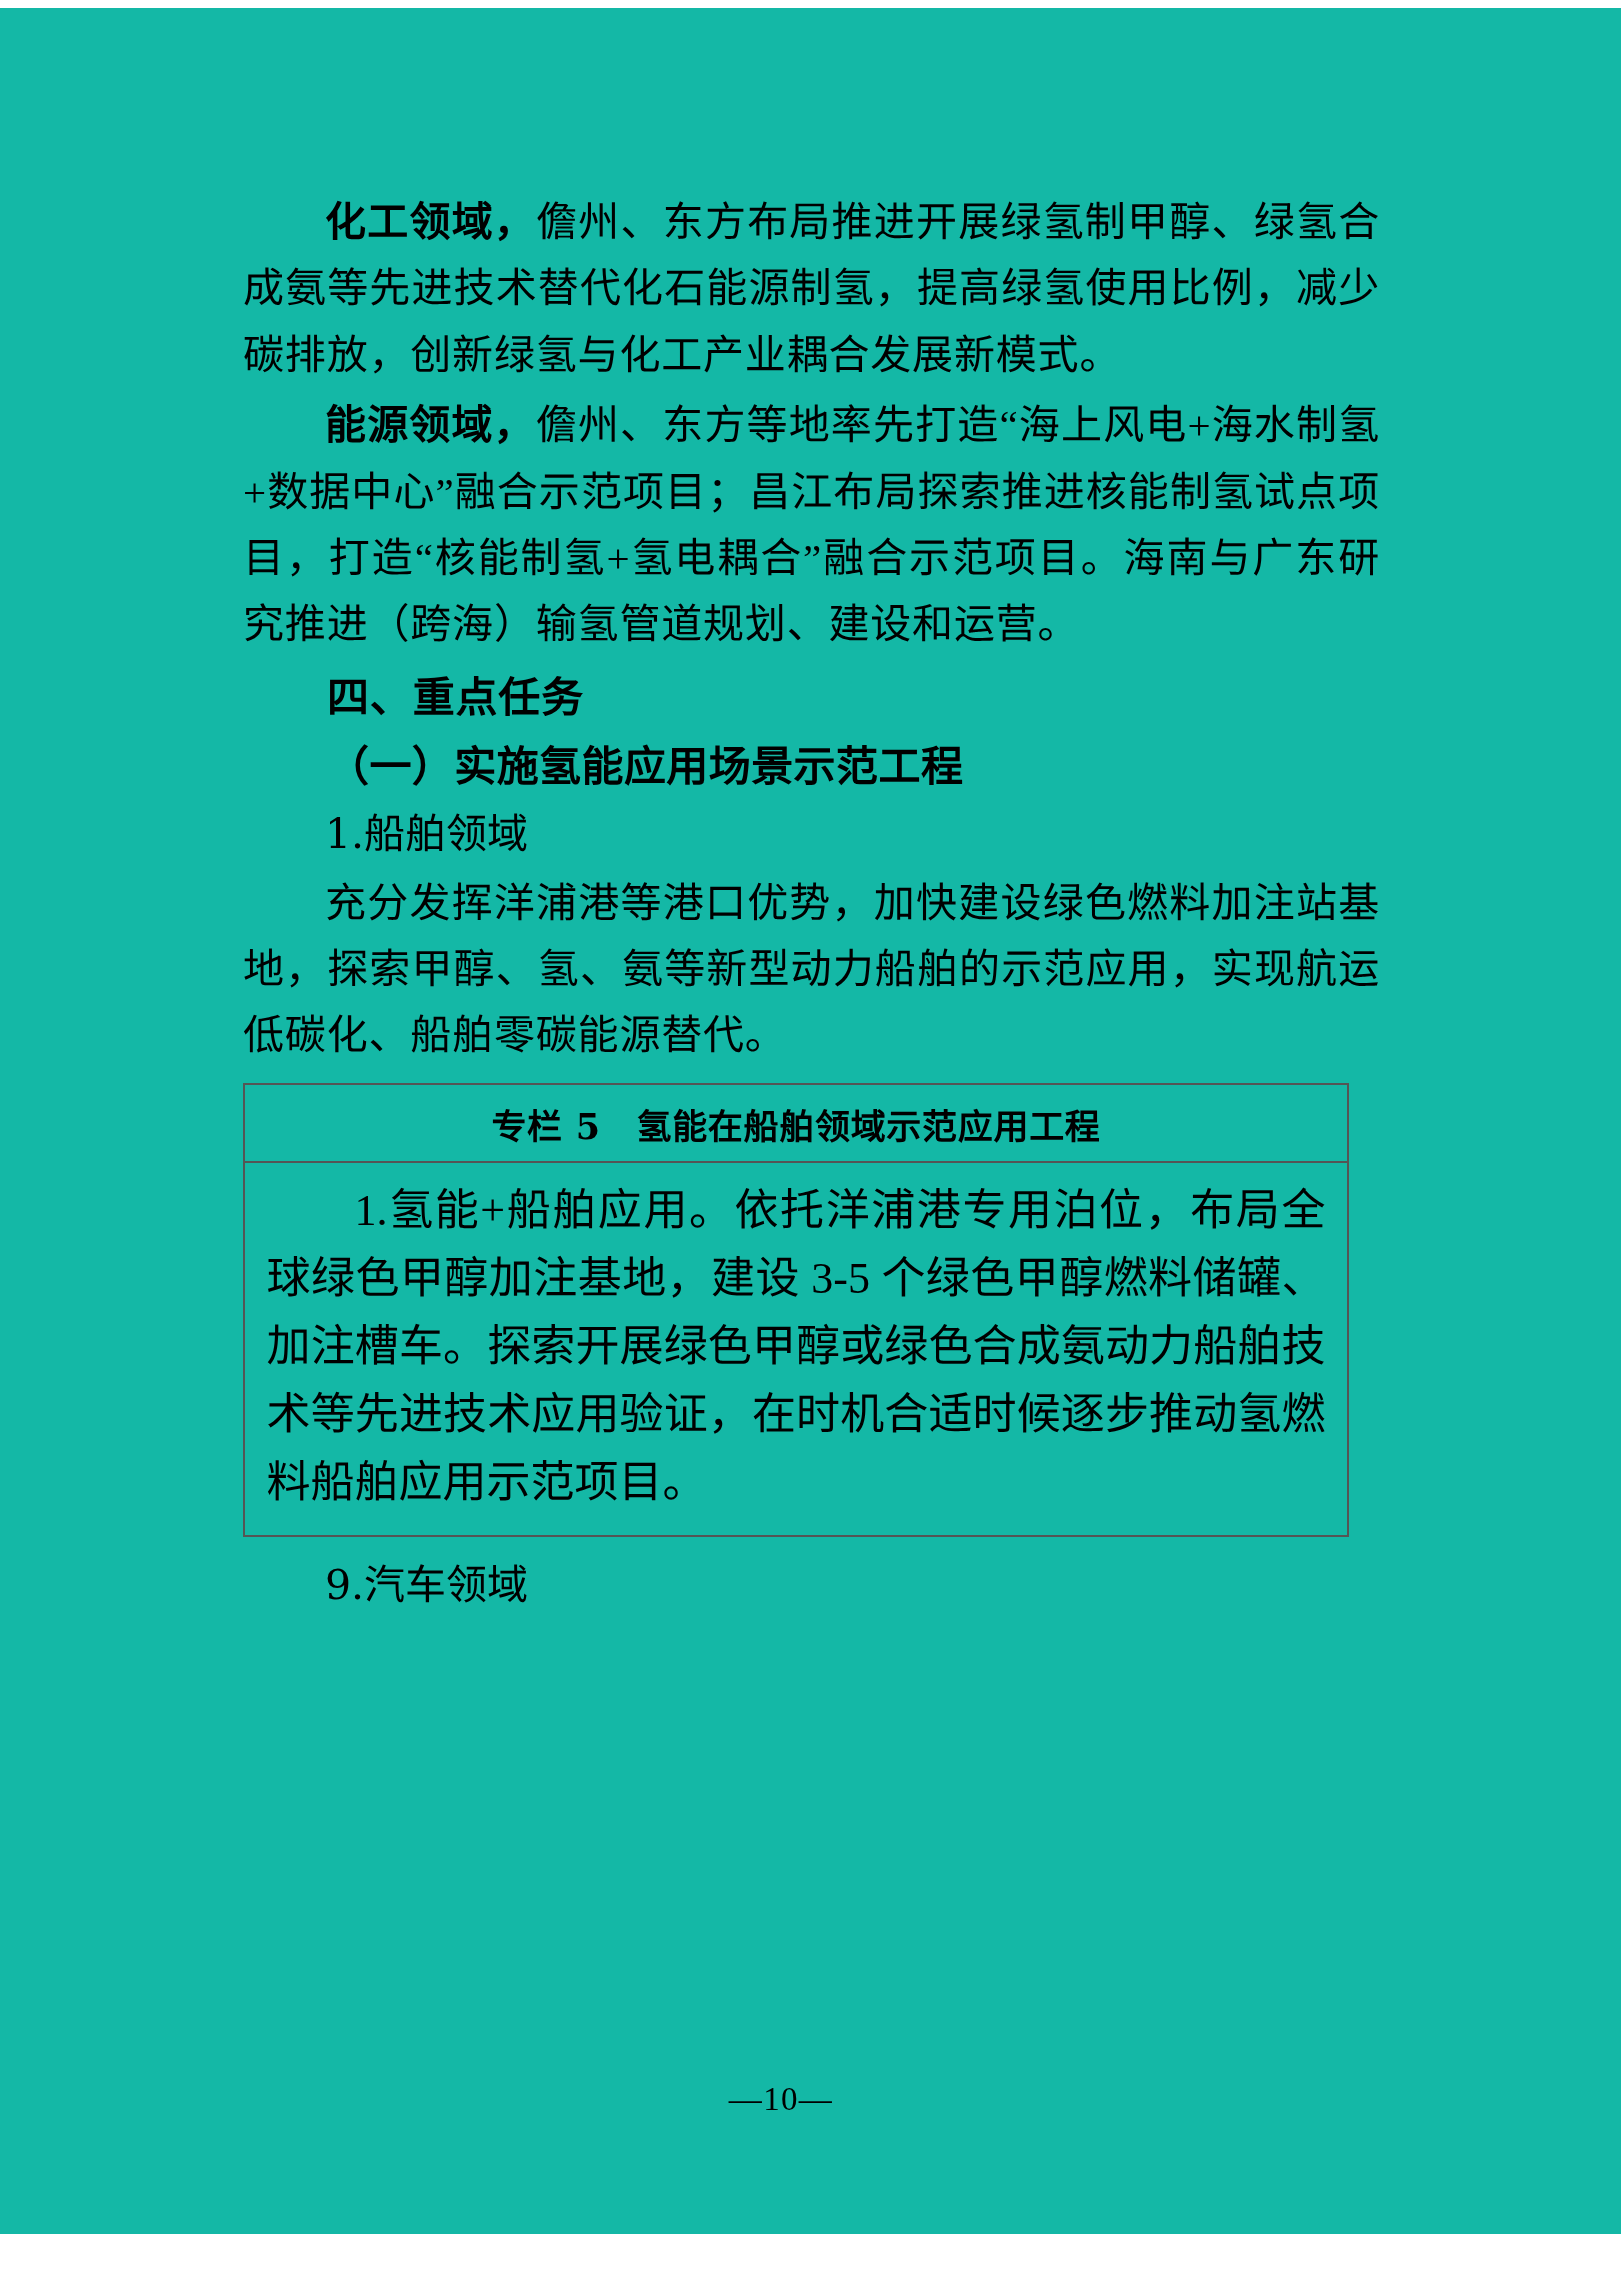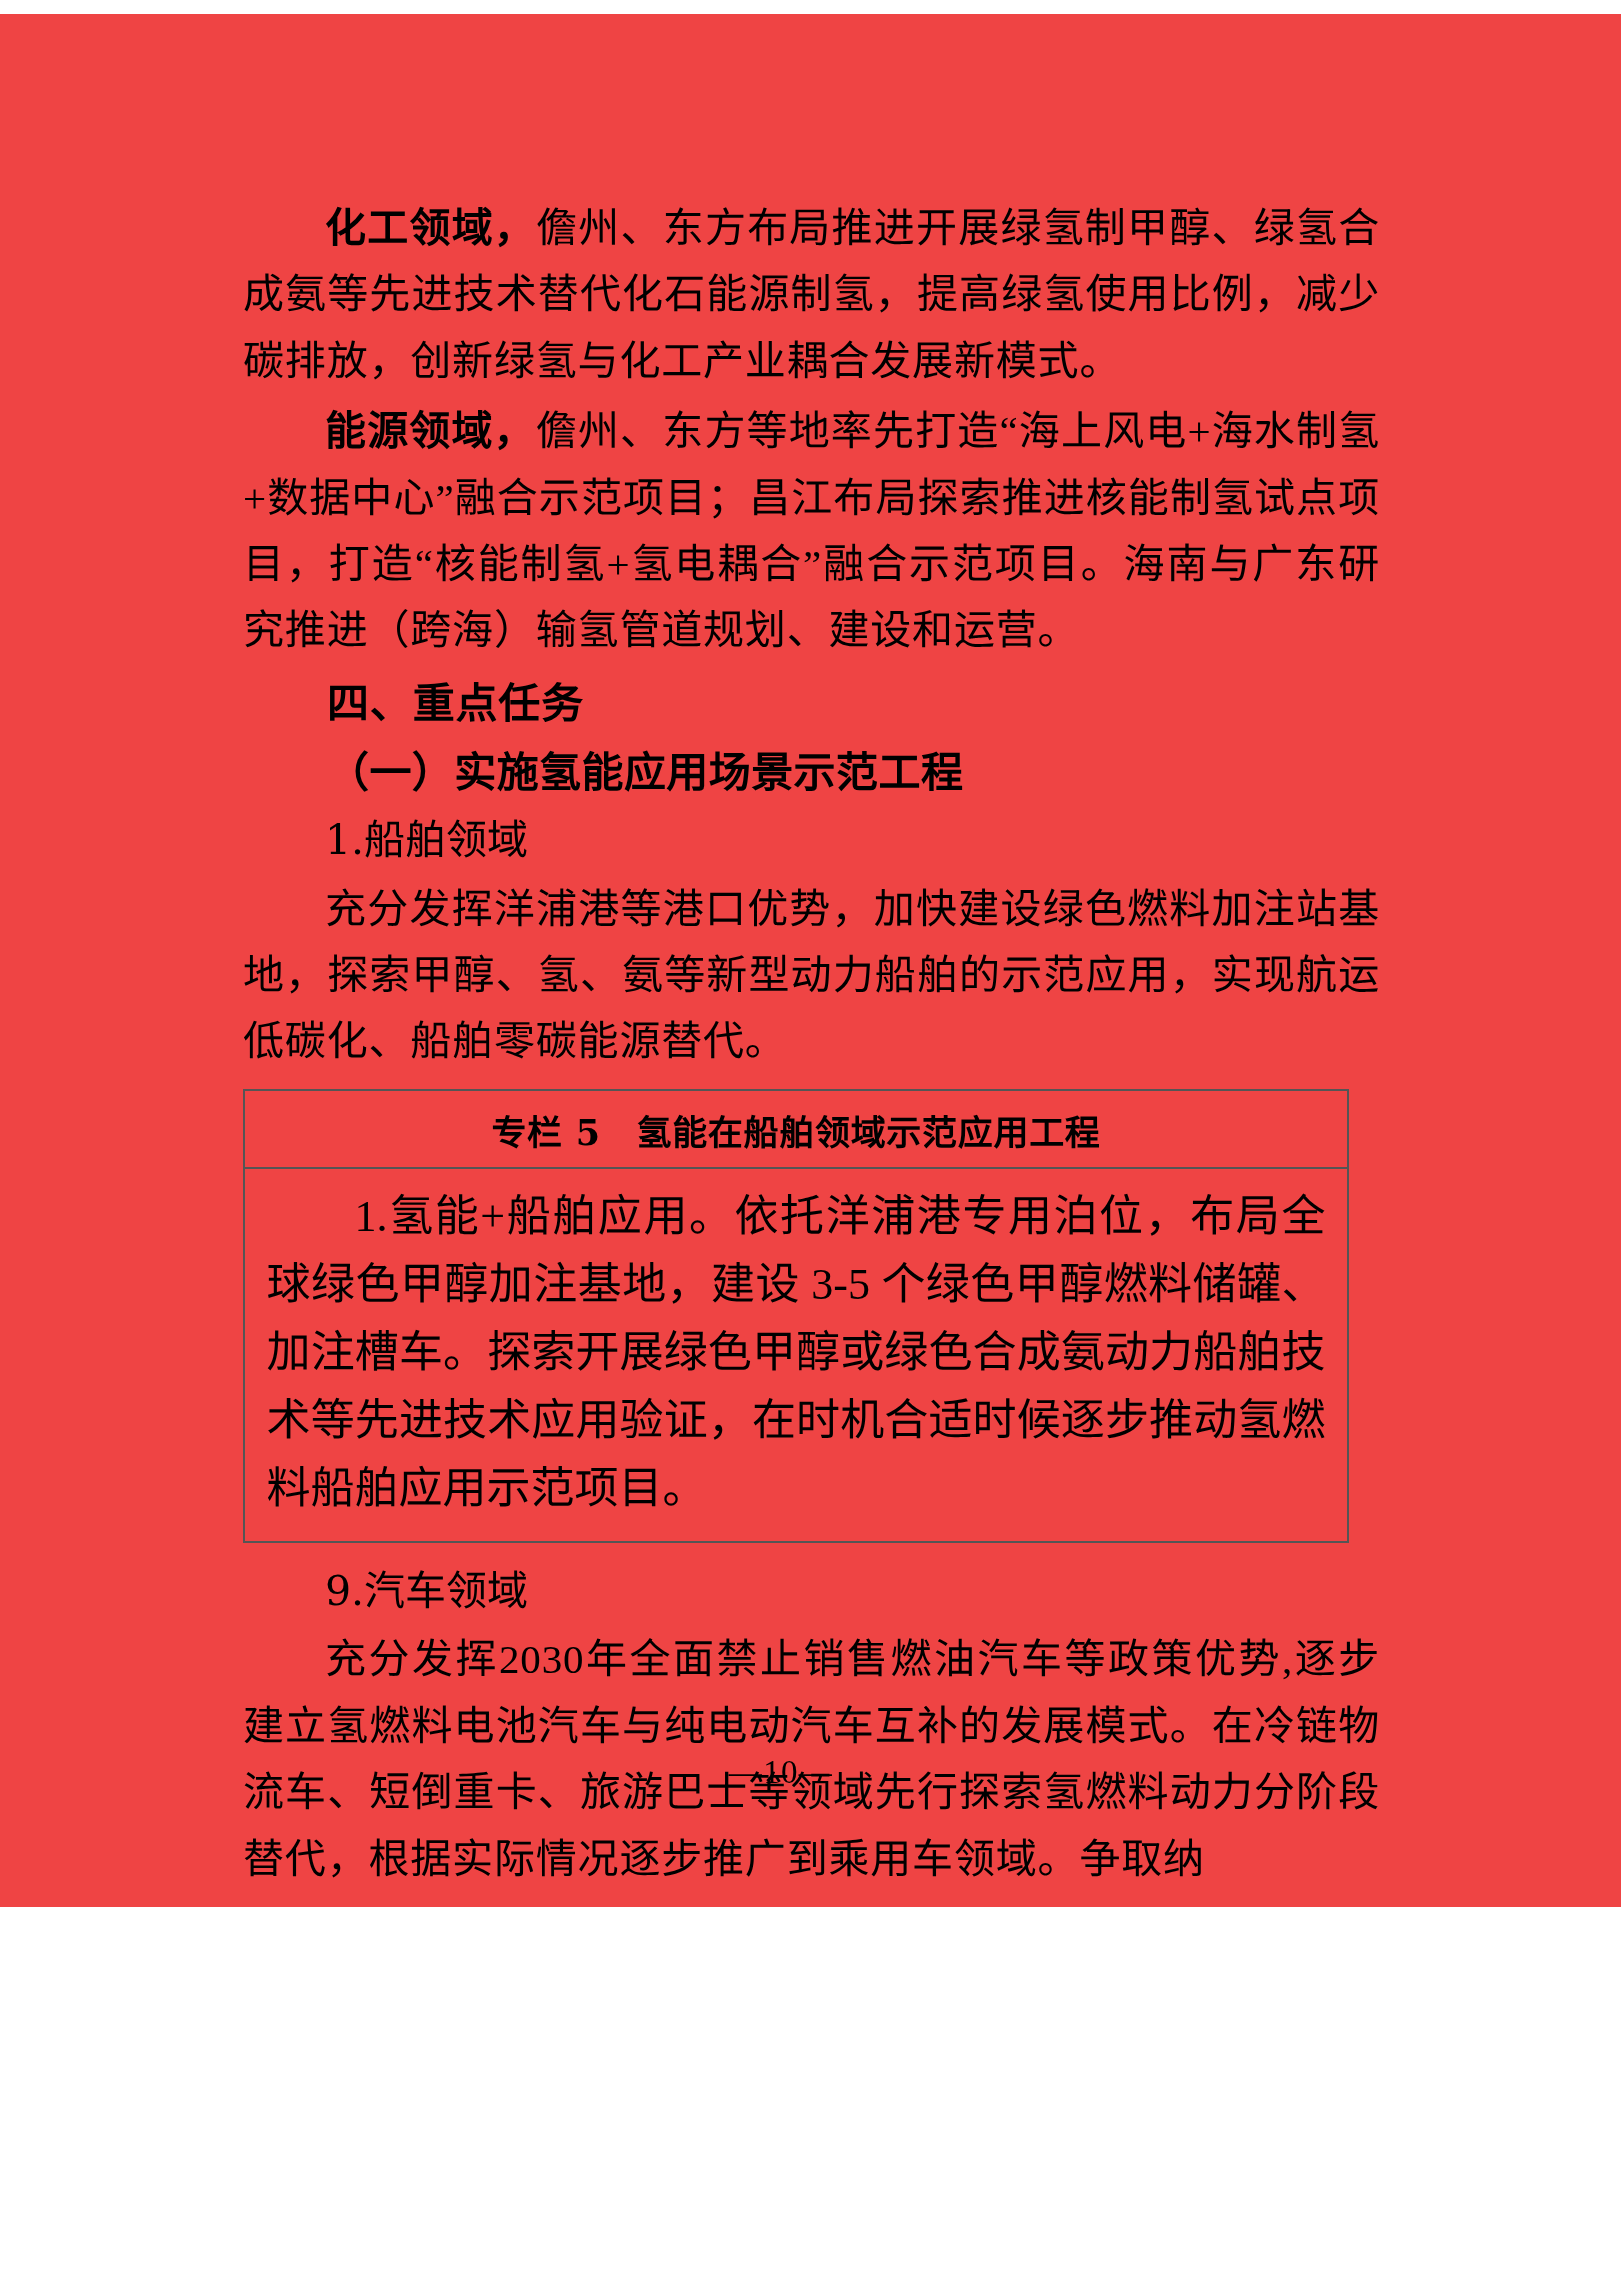--- a/index.html
+++ b/index.html
@@ -3,23 +3,23 @@
 <meta charset="utf-8">
 <style>
   html, body {
     margin: 0;
     padding: 0;
     background: #ffffff;
   }
   .page {
     position: relative;
     width: 1621px;
-    height: 1893px;
-    margin: 14px auto;
-    background: #ef4444;
+    height: 2226px;
+    margin: 8px auto;
+    background: #14b8a6;
     font-family: "Liberation Serif", "DejaVu Serif", serif;
     color: #000000;
     box-sizing: border-box;
     overflow: hidden;
   }
   .content {
     position: absolute;
     left: 243px;
     top: 181px;
     width: 1137px;
@@ -120,19 +120,18 @@
 
     <p class="para">充分发挥洋浦港等港口优势，加快建设绿色燃料加注站基地，探索甲醇、氢、氨等新型动力船舶的示范应用，实现航运低碳化、船舶零碳能源替代。</p>
 
     <div class="box">
       <div class="box-title">专栏 5　氢能在船舶领域示范应用工程</div>
       <div class="box-body">1.氢能+船舶应用。依托洋浦港专用泊位，布局全球绿色甲醇加注基地，建设 3-5 个绿色甲醇燃料储罐、加注槽车。探索开展绿色甲醇或绿色合成氨动力船舶技术等先进技术应用验证，在时机合适时候逐步推动氢燃料船舶应用示范项目。</div>
     </div>
 
     <h4 class="h-item">9.汽车领域</h4>
 
-    <p class="para">充分发挥2030年全面禁止销售燃油汽车等政策优势,逐步建立氢燃料电池汽车与纯电动汽车互补的发展模式。在冷链物流车、短倒重卡、旅游巴士等领域先行探索氢燃料动力分阶段替代，根据实际情况逐步推广到乘用车领域。争取纳</p>
 
   </div>
 
   <div class="page-number">—10—</div>
 </div>
 
 
 </body></html>

